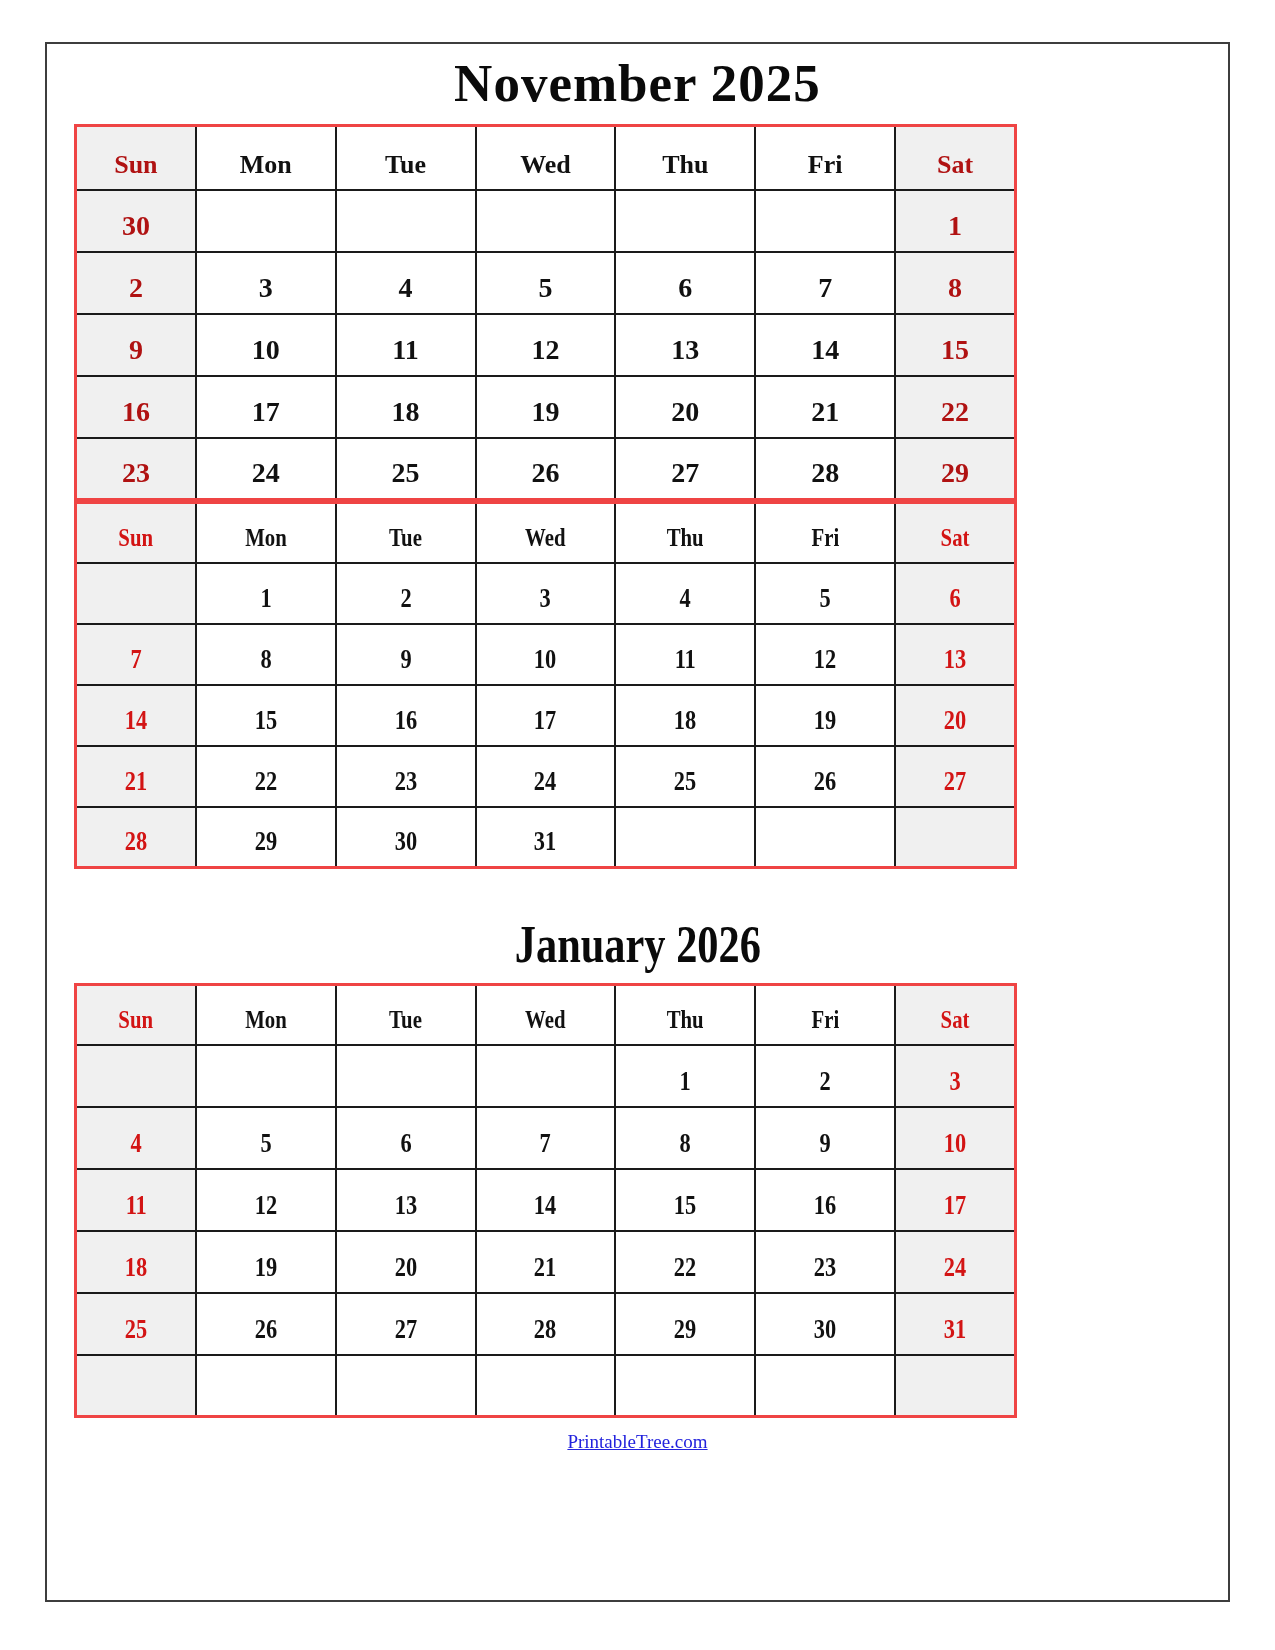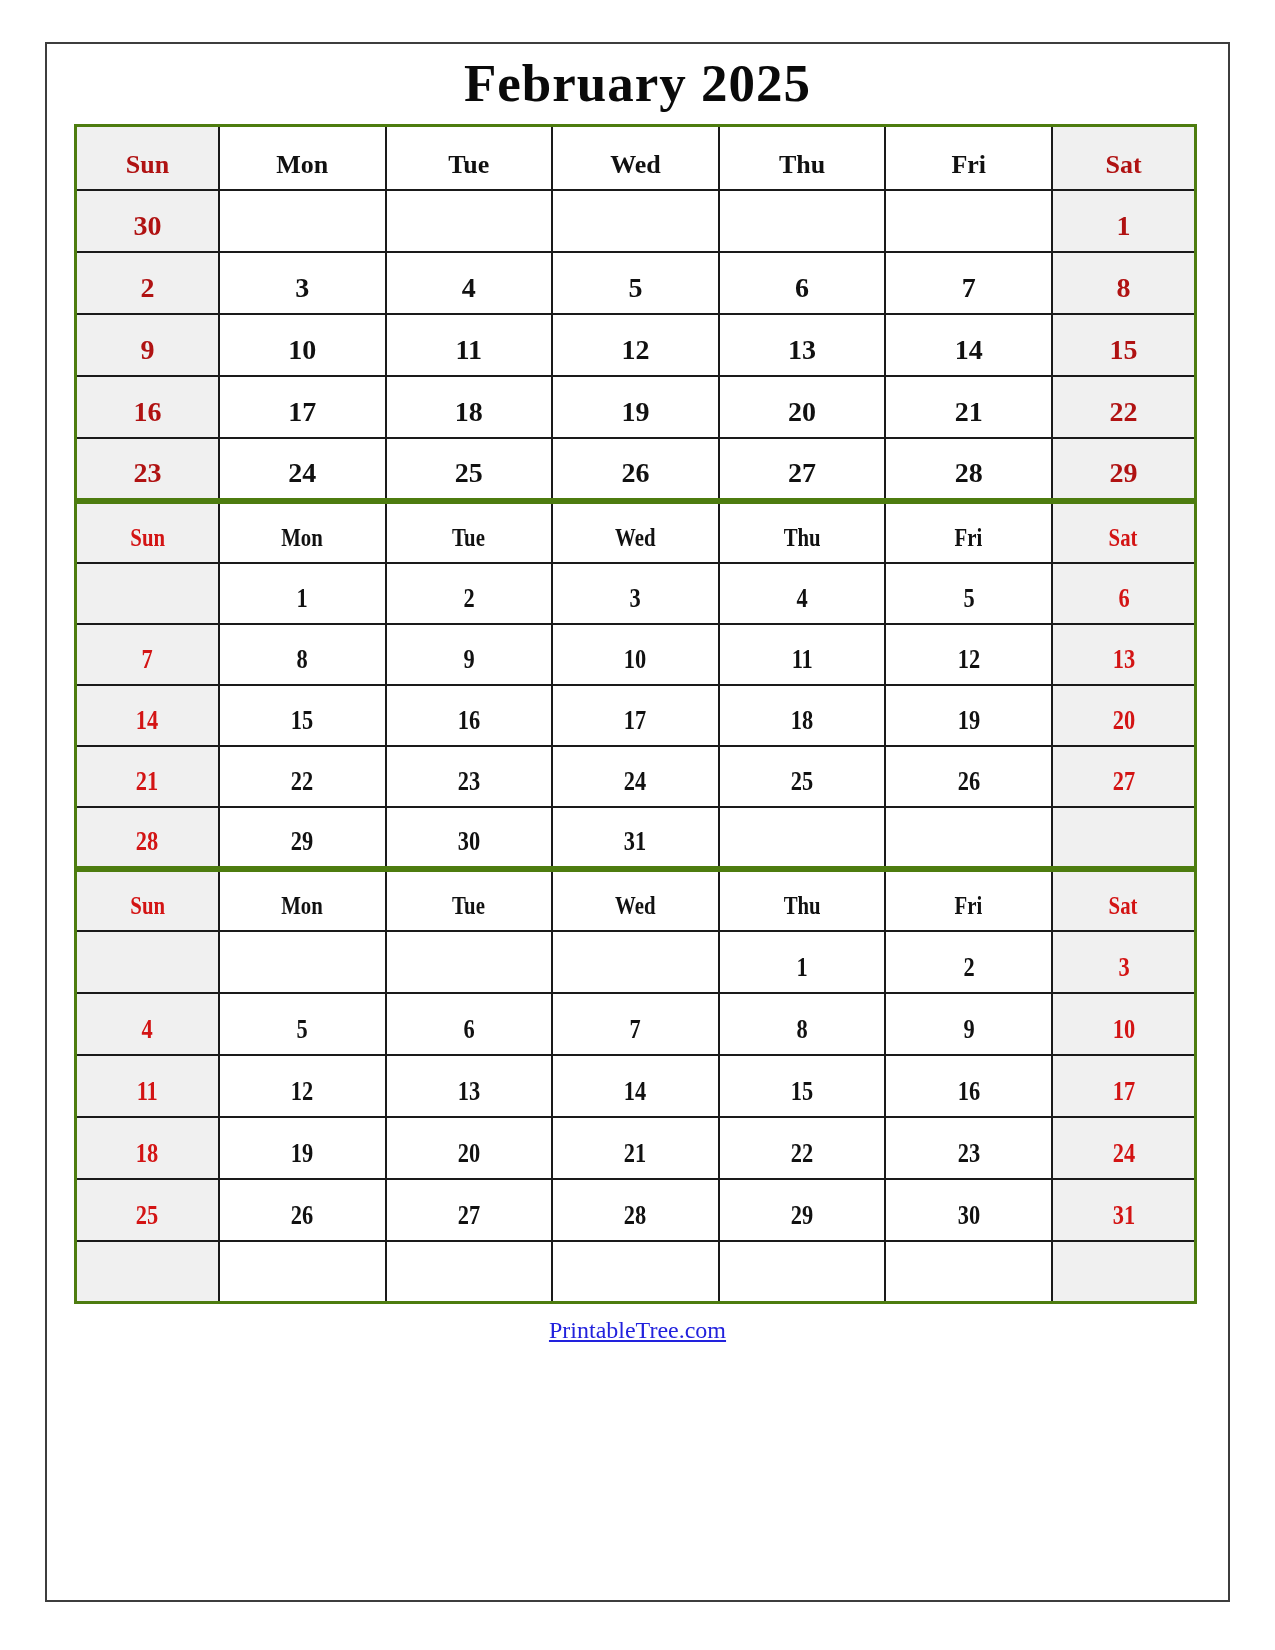--- a/index.html
+++ b/index.html
@@ -17,53 +17,53 @@
   }
   .month-title span{display:inline-block;}
   .m0 .month-title{margin:10px 0 12px;letter-spacing:1px;}
   .m1 .month-title{margin:48px 0 10px;}
   .m2 .month-title{margin:46px 0 10px;}
   
   .m1 span.cnd, .m2 span.cnd{transform:scaleX(0.8);transform-origin:center bottom;}
 
   table.cal{
     border-collapse:collapse;table-layout:fixed;
-    width:1123px;margin-left:27px;
-    border:3px solid #4d7c0f;
+    width:943px;margin-left:27px;
+    border:3px solid #ef4444;
   }
   col.side{width:12.8%;}
   col.mid{width:14.88%;}
   .cal th,.cal td{
     box-sizing:border-box;border:2px solid #1a1a1a;
     text-align:center;vertical-align:bottom;
     font-weight:bold;padding:0 0 9px 0;background:#ffffff;
   }
   .cal th{font-size:26px;}
   .cal td{font-size:28px;}
   .cal th span,.cal td span{display:inline-block;}
   .m0 th{height:64px;} .m0 td{height:62px;}
   .m1 th{height:60px;} .m1 td{height:61px;}
   .m2 th{height:60px;} .m2 td{height:62px;}
   .cal .wk{background:var(--weekend-bg,#f0f0f0);}
   .m0 .wk{color:var(--red-nov,#b01212);}
   .m1 .wk,.m2 .wk{color:var(--red-decjan,#d31414);}
 
   .footer{text-align:center;margin-top:13px;}
   .footer a{
-    color:var(--link-blue,#2222dd);font-size:24px;font-weight:normal;
+    color:var(--link-blue,#2222dd);font-size:19px;font-weight:normal;
     text-decoration:underline;font-family:"Liberation Serif", serif;
   }
 </style>
 </head>
 <body>
 
 <div class="frame">
 
   <section class="month m0">
-    <h2 class="month-title"><span>February 2025</span></h2>
+    <h2 class="month-title"><span>November 2025</span></h2>
     <table class="cal">
         <colgroup>
           <col class="side">
           <col class="mid">
           <col class="mid">
           <col class="mid">
           <col class="mid">
           <col class="mid">
           <col class="side">
         </colgroup>
@@ -194,20 +194,21 @@
             <td><span class="cnd">31</span></td>
             <td></td>
             <td></td>
             <td class="wk"></td>
           </tr>
         </tbody>
       </table>
   </section>
 
   <section class="month m2">
+    <h2 class="month-title"><span class="cnd">January 2026</span></h2>
     <table class="cal">
         <colgroup>
           <col class="side">
           <col class="mid">
           <col class="mid">
           <col class="mid">
           <col class="mid">
           <col class="mid">
           <col class="side">
         </colgroup>

